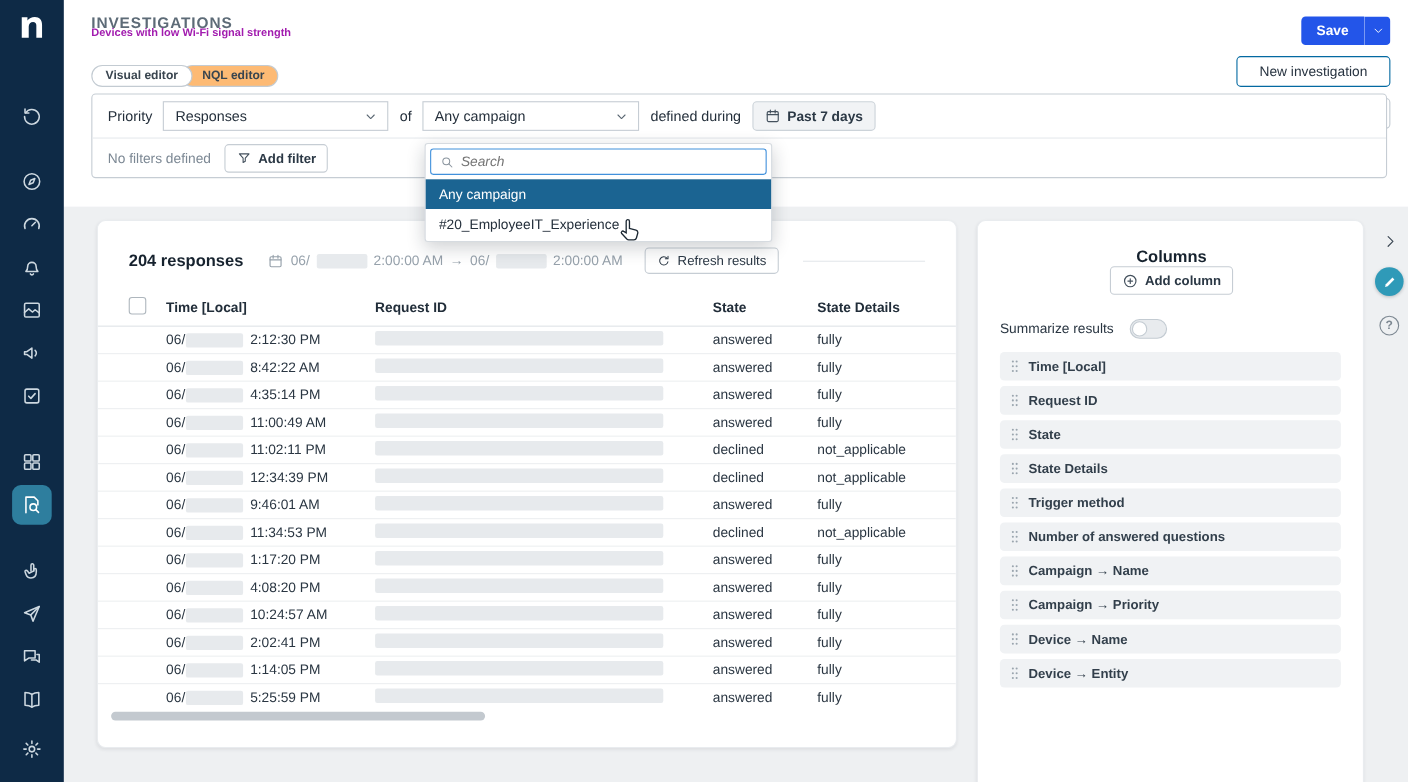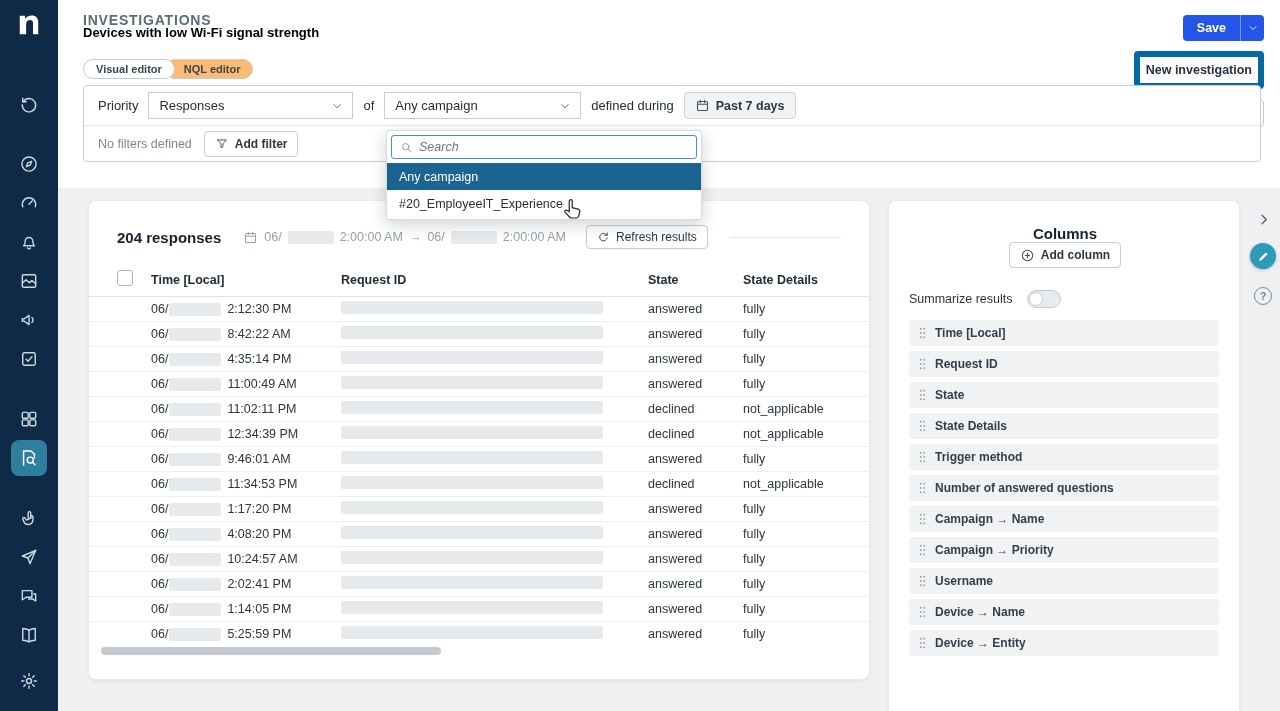--- a/index.html
+++ b/index.html
@@ -15,32 +15,32 @@
   .side-btn svg { width:20px; height:20px; }
   .side-btn.active { background:#2e7e9e; color:#ffffff; }
   .gap-sm { margin-top:3px; } .gap-md { margin-top:18px; } .gap-lg { margin-top:24px; }
   .push-bottom { margin-top:auto; }
 
   
   .main { position:absolute; left:58px; top:0; width:1222px; height:711px; }
   .top-white { position:absolute; left:0; top:0; width:1222px; height:188px; background:#ffffff; }
 
   .eyebrow { position:absolute; left:25px; top:12px; font-size:14px; font-weight:700; letter-spacing:.8px; color:#5d6b77; }
-  .page-title { position:absolute; left:25px; top:25px; font-size:13px; font-weight:700; color:#000000; }
+  .page-title { position:absolute; left:25px; top:25px; font-size:10px; font-weight:700; color:#a21caf; }
 
   .editor-tabs { position:absolute; left:25px; top:59px; display:flex; align-items:center; }
   .tab { font-size:11px; font-weight:600; color:#39454f; border:1px solid #c3cbd2; border-radius:11px; padding:3px 12px; background:#fff; cursor:pointer; white-space:nowrap; }
   .tab.active { position:relative; z-index:2; }
   .tab.inactive { background:#fdba74; margin-left:-10px; padding-left:18px; z-index:1; }
 
   .actions { position:absolute; right:16px; top:15px; display:flex; align-items:flex-end; gap:10px;flex-direction:column; }
   .save-split { display:flex; }
   .save-main { background:#2355e9; color:#fff; font-size:12.5px; font-weight:700; padding:6px 14px; border:none; border-radius:4px 0 0 4px; cursor:pointer; }
   .save-caret { background:#2355e9; color:#fff; border:none; border-left:1px solid rgba(255,255,255,.4); width:24px; border-radius:0 4px 4px 0; display:flex; align-items:center; justify-content:center; cursor:pointer; }
-  .btn-outline { background:#fff; border:6px solid #0369a1; border-radius:4px; font-size:12.5px; font-weight:700; color:#273340; padding:6px 6px; cursor:pointer; white-space:nowrap; }
+  .btn-outline { background:#fff; border:1px solid #0369a1; border-radius:4px; font-size:12.5px; font-weight:400; color:#273340; padding:6px 20px; cursor:pointer; white-space:nowrap; }
   .icon-btn { width:28px; height:28px; border:1px solid #c3cbd2; border-radius:4px; background:#fff; display:flex; align-items:center; justify-content:center; color:#45525e; cursor:pointer; }
   .icon-btn.borderless { border:none; color:#39464f; }
 
   
   .query-box { position:absolute; left:25px; top:85px; width:1178px; height:77px; background:#fff; border:1px solid #c6cdd4; border-radius:4px; }
   .q-row1 { display:flex; align-items:center; height:39px; padding:0 14px; gap:10px; font-size:13px; color:#242f3b; }
   .q-row2 { display:flex; align-items:center; height:36px; border-top:1px solid #e6eaed; padding:0 14px; gap:12px; }
   .select { display:flex; align-items:center; justify-content:space-between; border:1px solid #c6cdd4; border-radius:0; height:27px; padding:0 8px 0 10px; font-size:13px; color:#242f3b; background:#fff; cursor:pointer; }
   .select .chev { color:#5b6873; }
   .sel-responses { width:205px; }
@@ -630,35 +630,20 @@
                   <circle cx="2" cy="2" r="1.1"></circle>
                   <circle cx="6" cy="2" r="1.1"></circle>
                   <circle cx="2" cy="7" r="1.1"></circle>
                   <circle cx="6" cy="7" r="1.1"></circle>
                   <circle cx="2" cy="12" r="1.1"></circle>
                   <circle cx="6" cy="12" r="1.1"></circle>
                 </g>
               </svg>
             </span>
             <span>Campaign → Priority</span>
-          </div>
-          <div class="col-item">
-            <span class="drag">
-              <svg viewBox="0 0 8 14" width="7" height="12">
-                <g style="fill:currentColor">
-                  <circle cx="2" cy="2" r="1.1"></circle>
-                  <circle cx="6" cy="2" r="1.1"></circle>
-                  <circle cx="2" cy="7" r="1.1"></circle>
-                  <circle cx="6" cy="7" r="1.1"></circle>
-                  <circle cx="2" cy="12" r="1.1"></circle>
-                  <circle cx="6" cy="12" r="1.1"></circle>
-                </g>
-              </svg>
-            </span>
-            <span>Username</span>
           </div>
           <div class="col-item">
             <span class="drag">
               <svg viewBox="0 0 8 14" width="7" height="12">
                 <g style="fill:currentColor">
                   <circle cx="2" cy="2" r="1.1"></circle>
                   <circle cx="6" cy="2" r="1.1"></circle>
                   <circle cx="2" cy="7" r="1.1"></circle>
                   <circle cx="6" cy="7" r="1.1"></circle>
                   <circle cx="2" cy="12" r="1.1"></circle>

